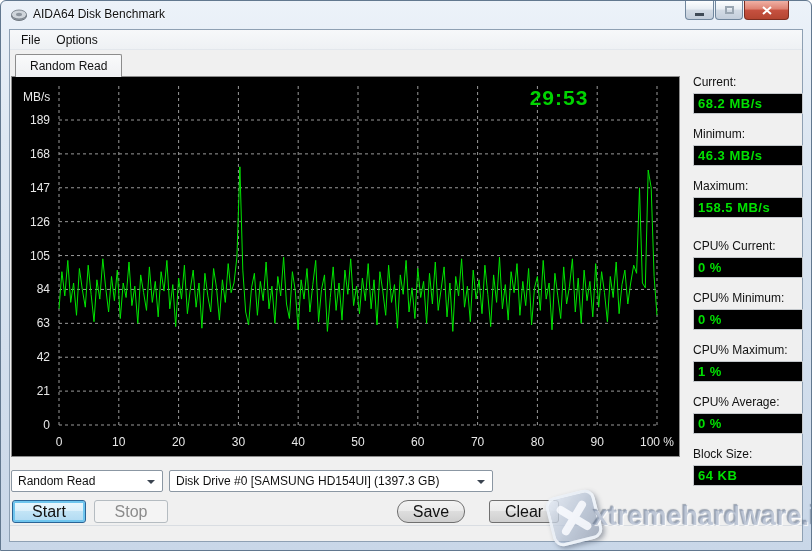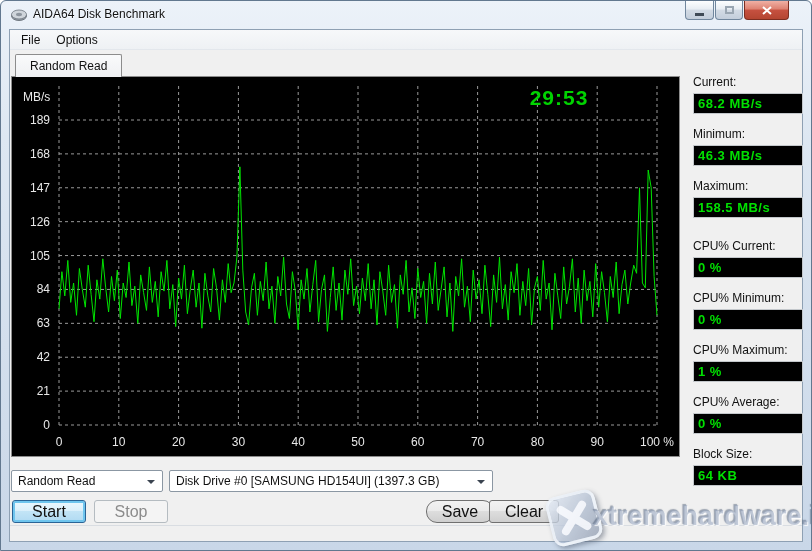--- a/index.html
+++ b/index.html
@@ -101,21 +101,21 @@
   }
   .btn-start{
     left:2px; width:74px; border:1px solid #2a6496;
     box-shadow:inset 0 0 0 2px #6fc5ee;
     background:linear-gradient(180deg,#ecf8fe 0%,#dcf0fb 45%,#c2e4f6 50%,#b0daf2 100%);
   }
   .btn-stop{
     left:84px; width:74px; color:#8b8b8b; border:1px solid #b5bcc1;
     background:#f4f4f4;
   }
-  .btn-save{ left:416px; width:68px;border-radius:11px; }
+  .btn-save{ left:387px; width:68px;border-radius:11px; }
   .btn-clear{ left:479px; width:70px; }
 
   
   .statusbar{
     position:absolute; left:0; right:0; bottom:0; height:16px;
     background:#f0f0f0; border-top:1px solid #d9dde2;
   }
 
   
   .watermark{

